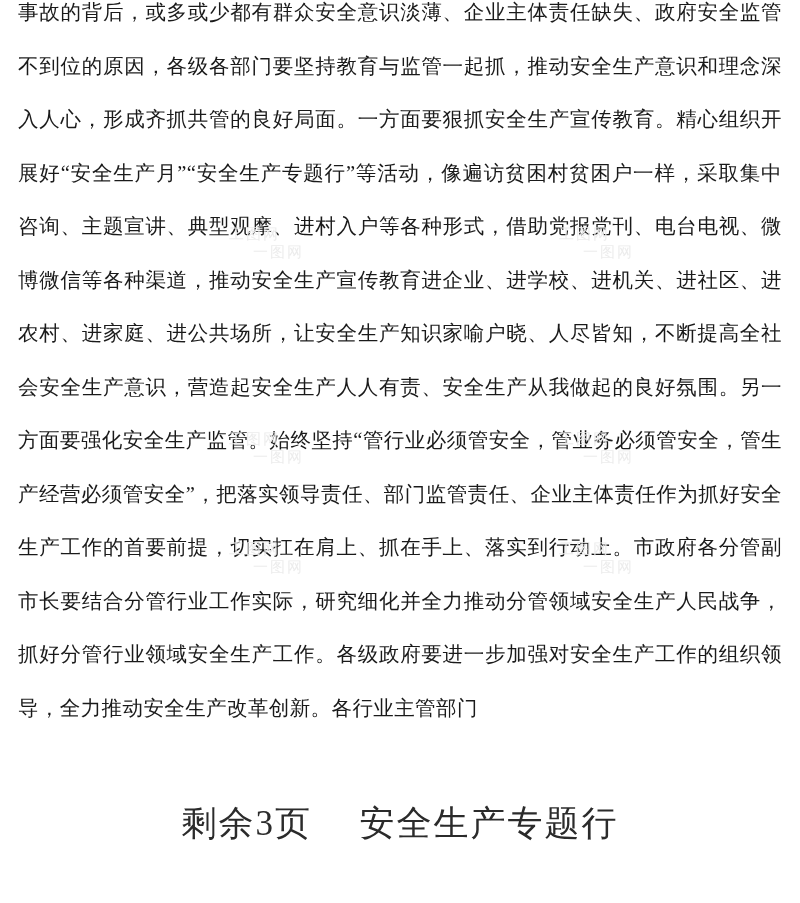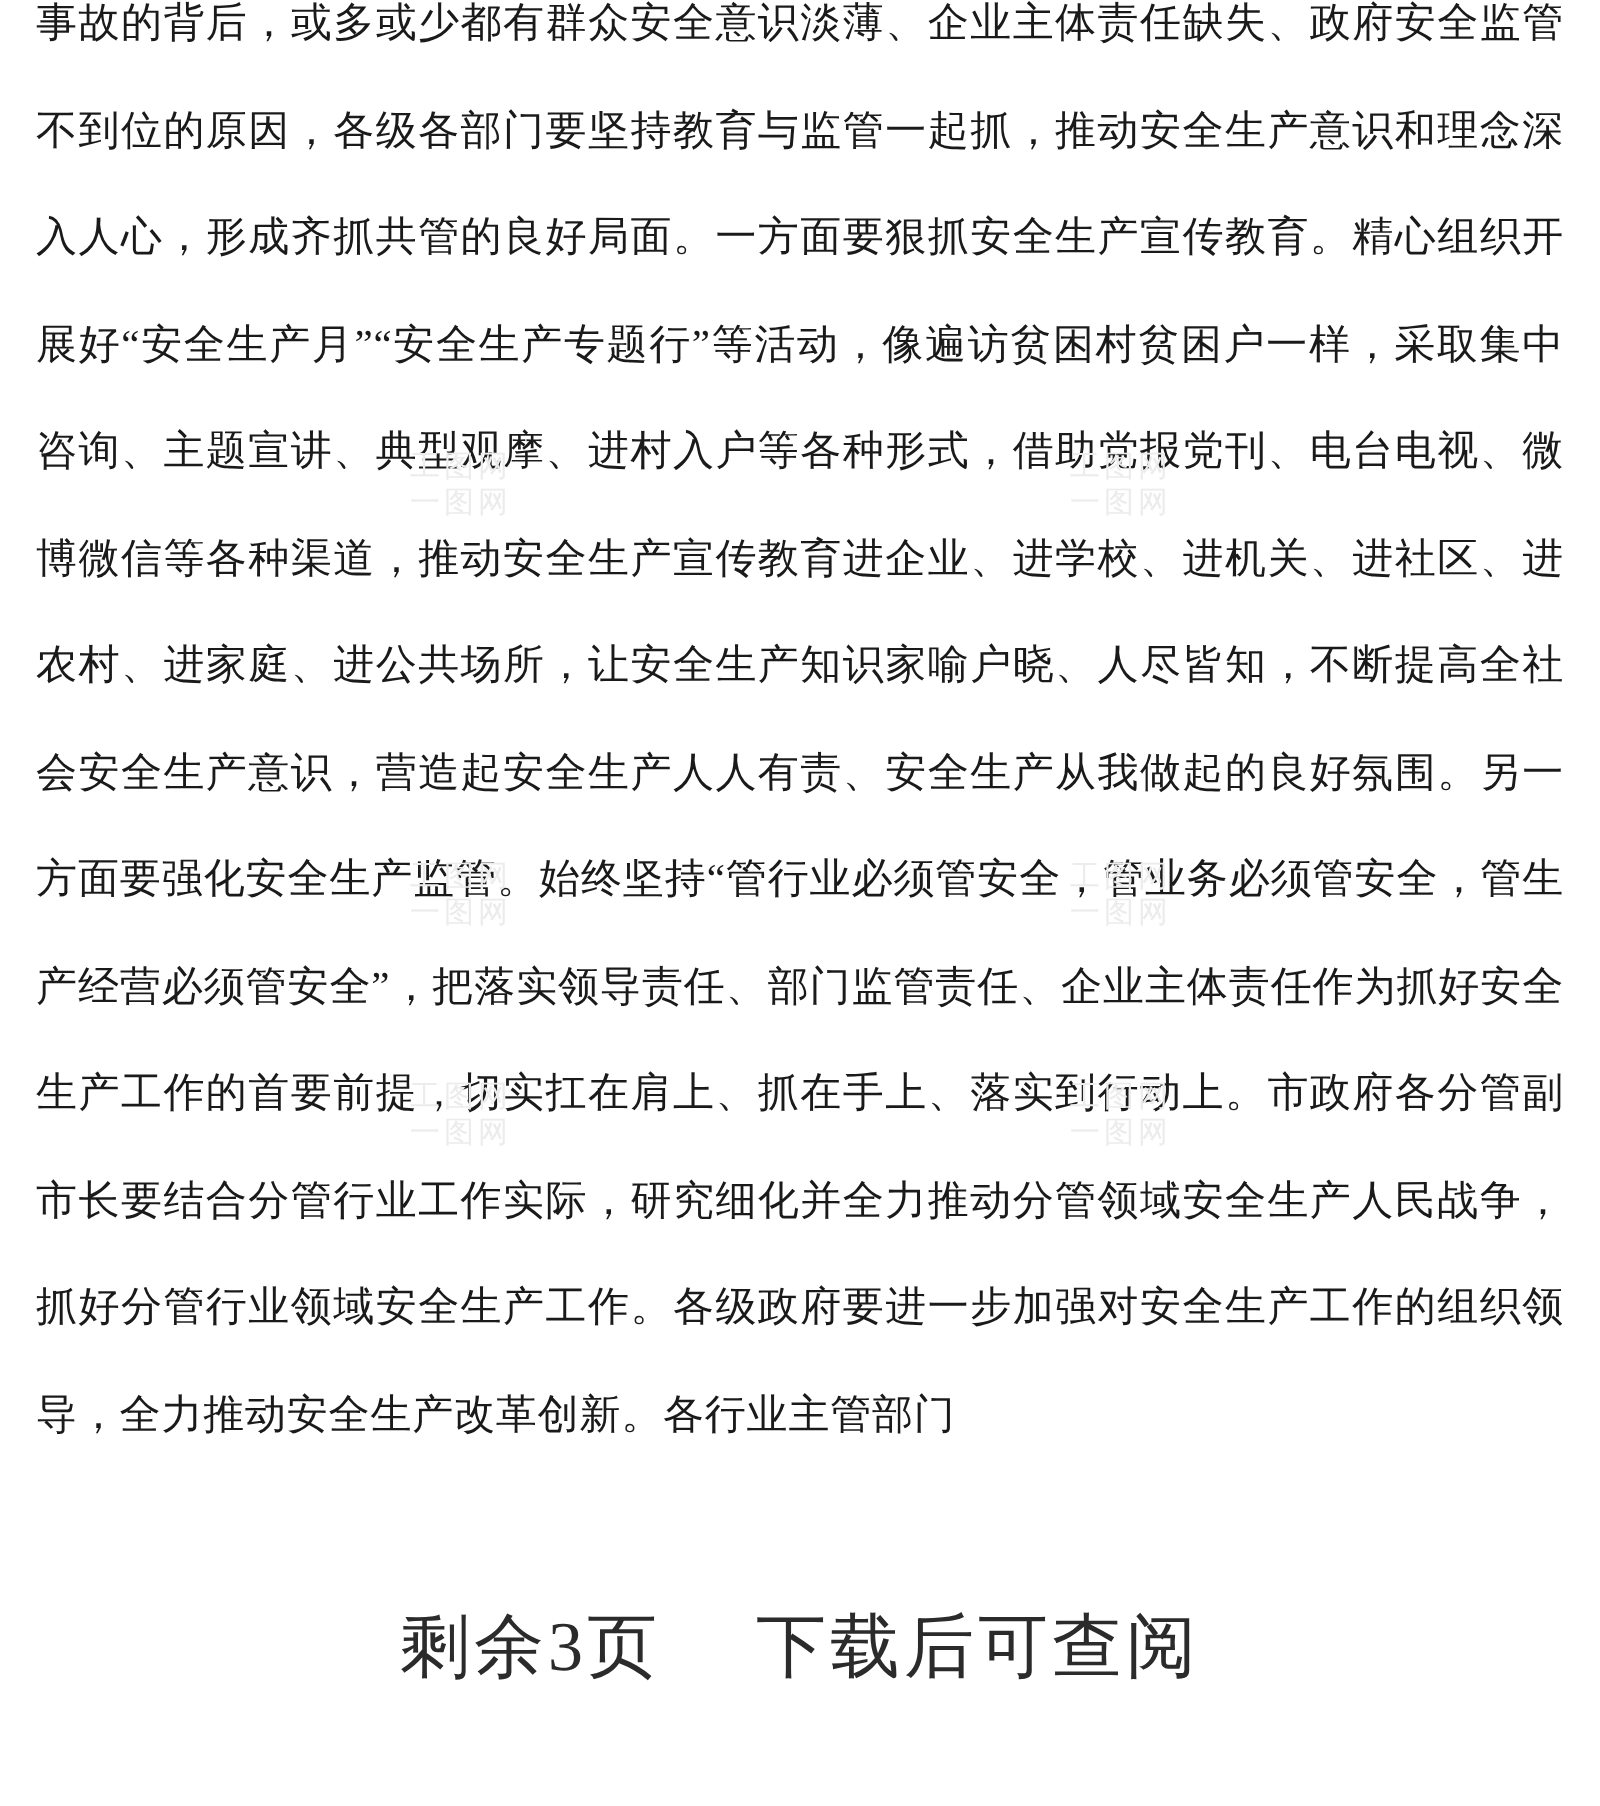--- a/index.html
+++ b/index.html
@@ -57,20 +57,21 @@
     letter-spacing: 2px;
     line-height: 18px;
   }
   .wm-box .wm-line2 {
     display: block;
     color: #ececec;
     font-family: "Liberation Sans", sans-serif;
     font-size: 15px;
     letter-spacing: 2px;
     line-height: 18px;
+    margin-left: 48px;
   }
 
   
   #doc-footer {
     position: absolute;
     left: 0;
     top: 800px;
     width: 800px;
     text-align: center;
     color: #2b2b2b;
@@ -113,16 +114,16 @@
     <span class="wm-line2">一图网</span>
   </div>
   <div class="wm-box" style="left:535px; top:540px;">
     <span class="wm-line1">工图网</span>
     <span class="wm-line2">一图网</span>
   </div>
 
   <div id="doc-footer">
     <span>剩余3页</span>
     <span class="footer-gap"></span>
-    <span>下载后可查阅</span>
+    <span>安全生产专题行</span>
   </div>
 
 </div>
 
 </body></html>

